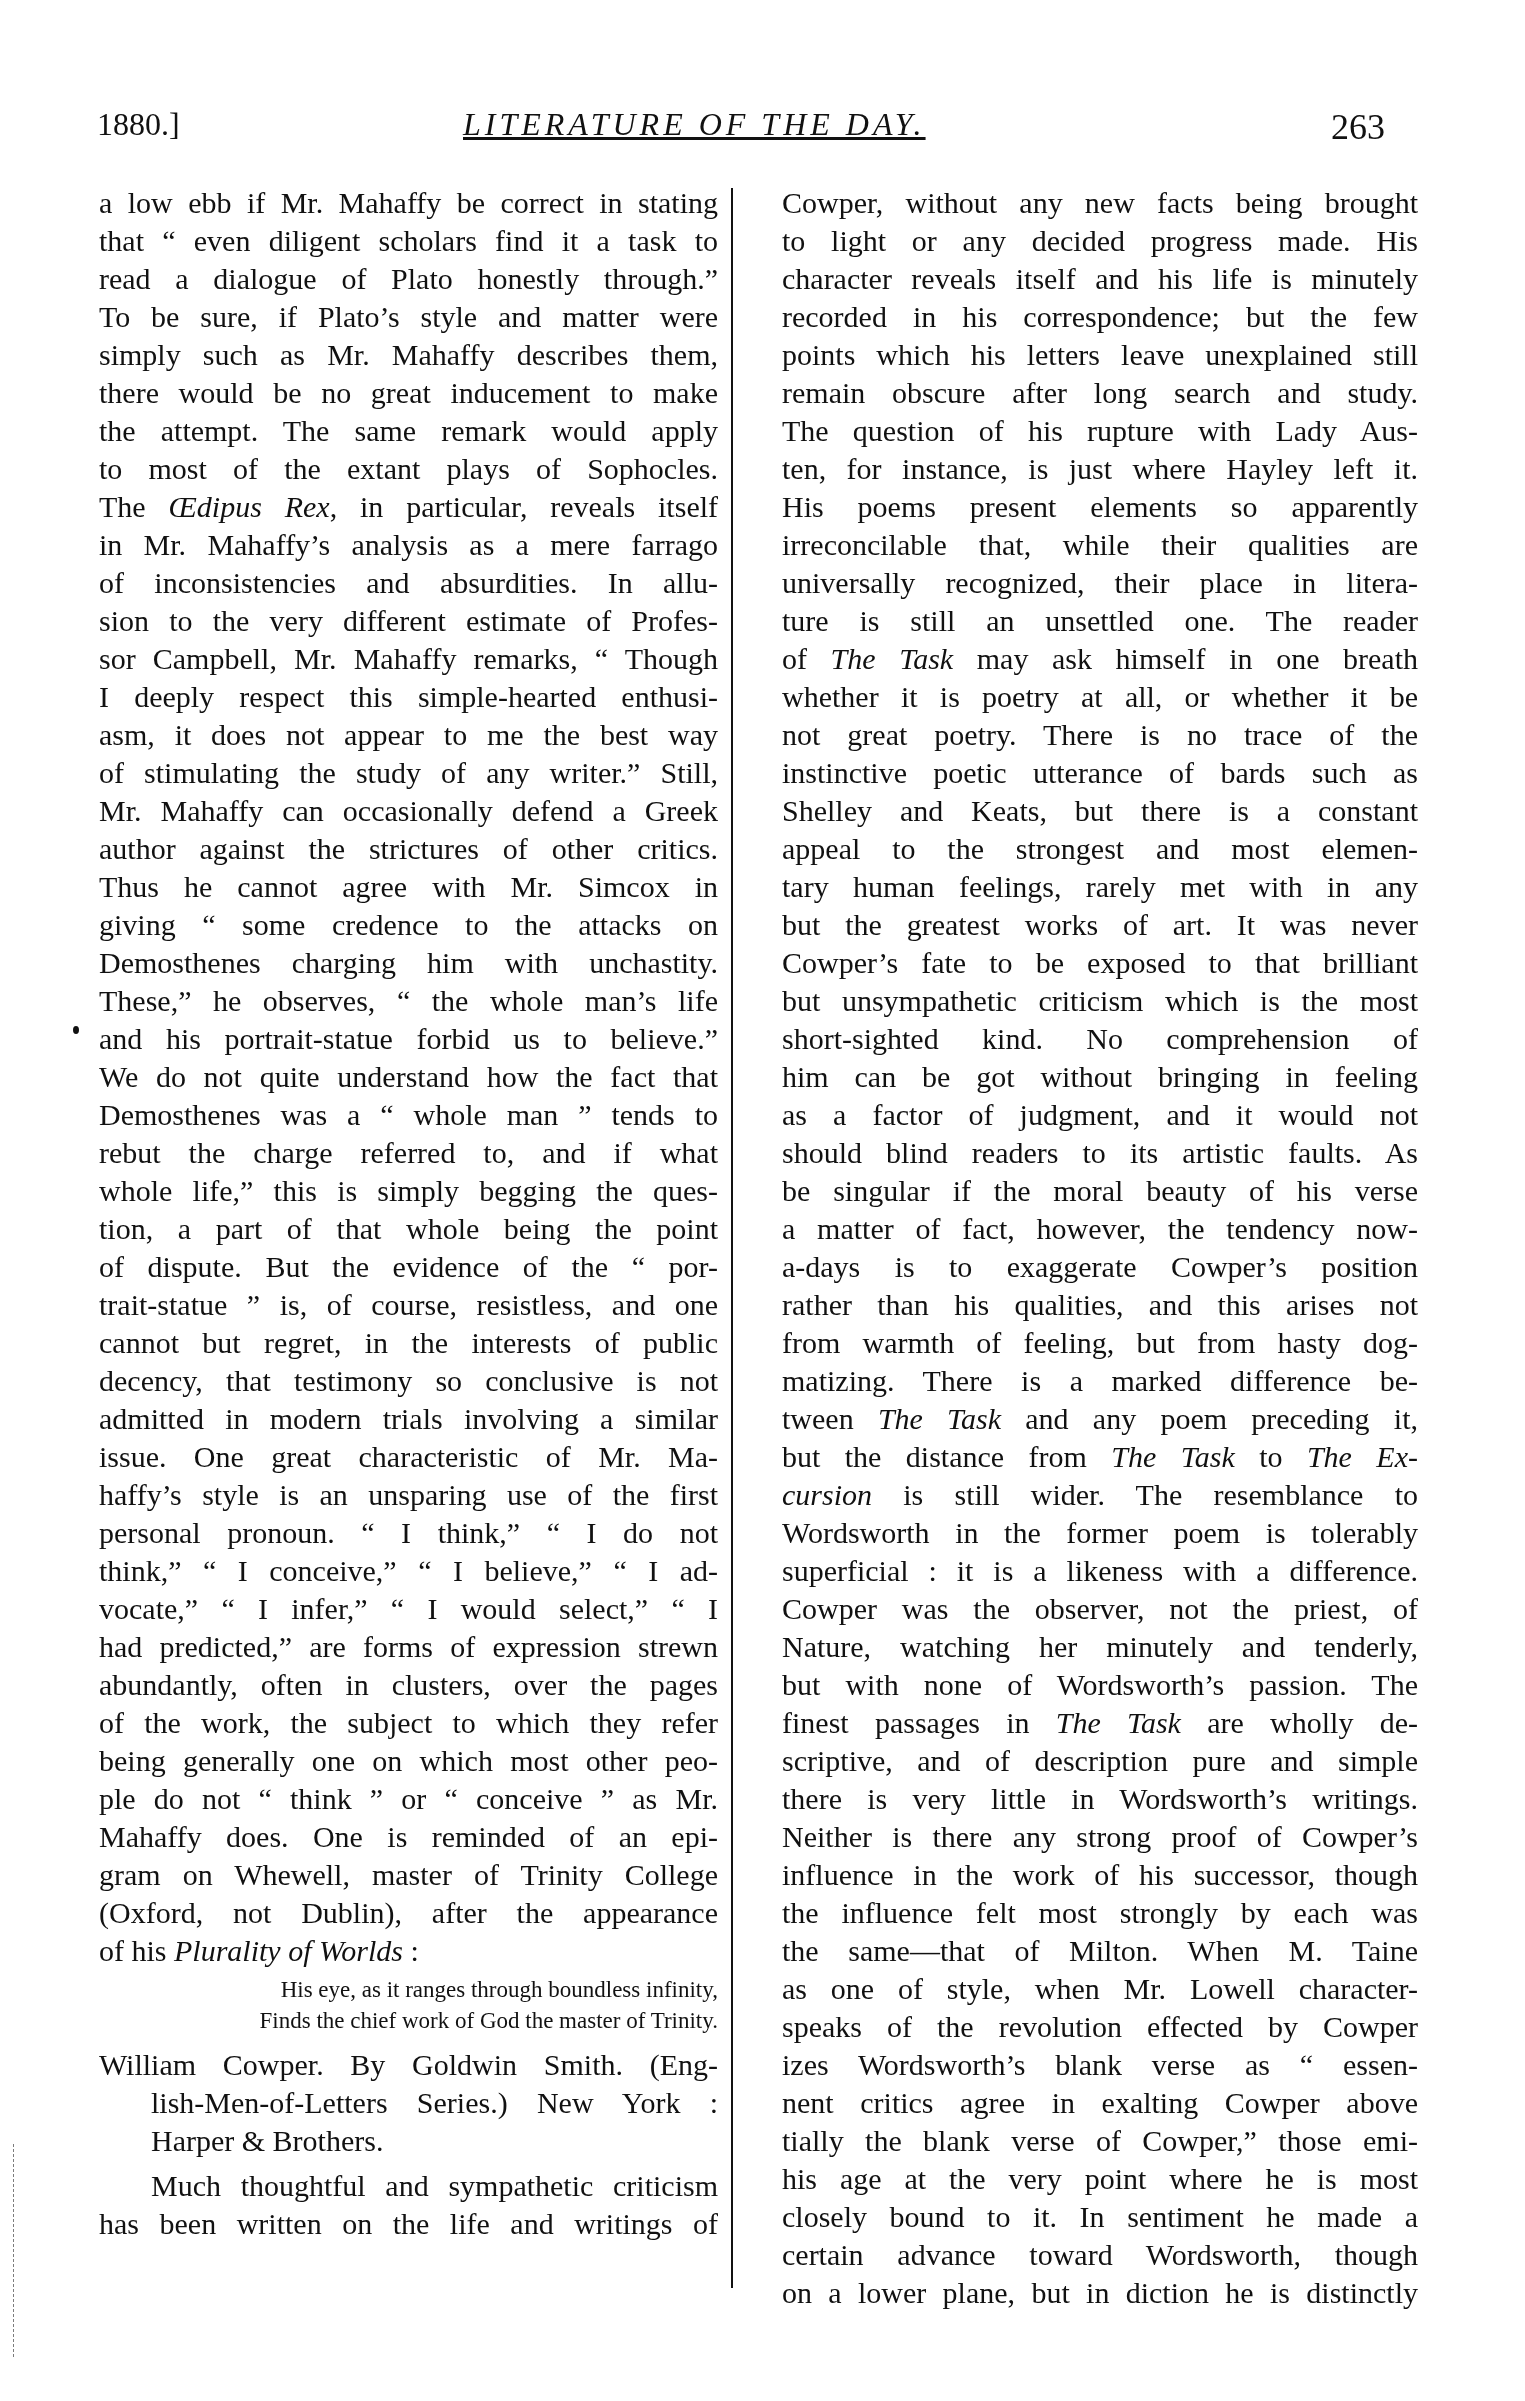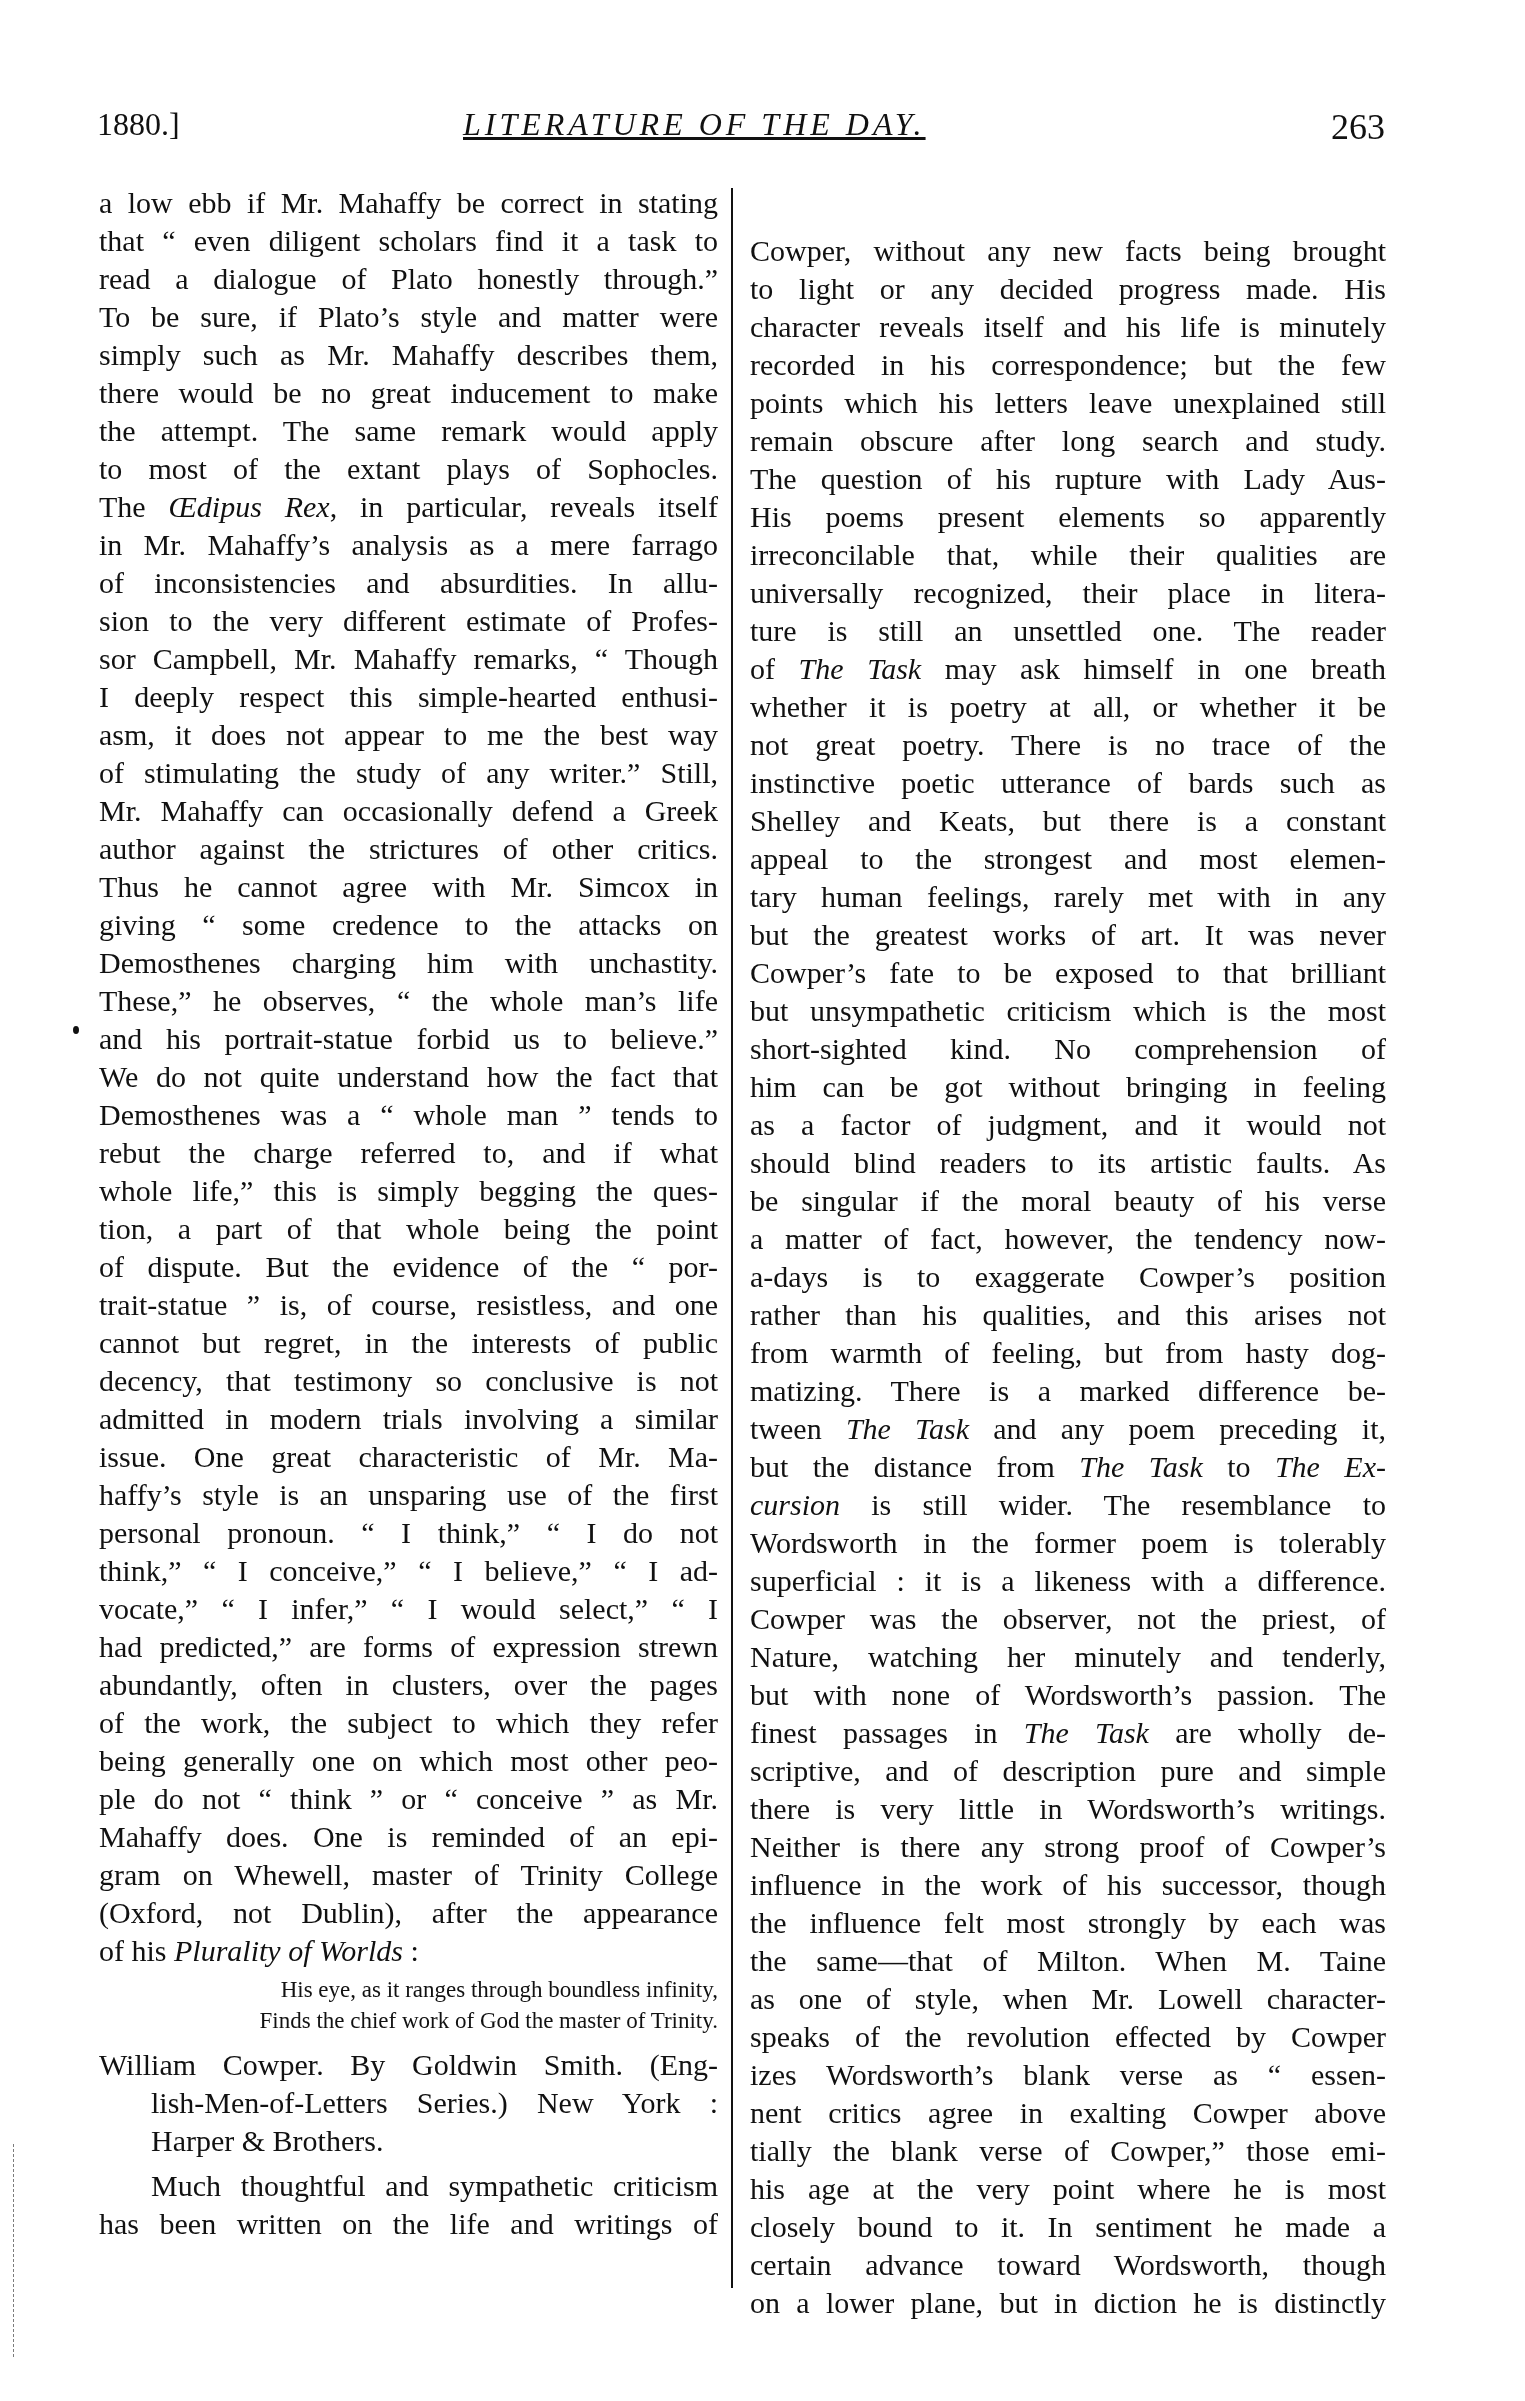--- a/index.html
+++ b/index.html
@@ -7,21 +7,21 @@
          font-family: "Liberation Serif", "DejaVu Serif", serif; color: #111; }
   .scanline { position: absolute; left: 13px; top: 2144px; width: 1px; height: 213px;
               background: repeating-linear-gradient(#444 0 3px, transparent 3px 5px); opacity: .7; }
   .header { position: absolute; top: 106px; left: 97px; width: 1293px; height: 54px; }
   .hdr-left { position: absolute; left: 0; top: 0; font-size: 32px; }
   .hdr-center { position: absolute; left: 366px; top: 0; font-size: 32px; font-style: italic;
                 letter-spacing: 4px; text-decoration: underline; }
   .hdr-right { position: absolute; right: 5px; top: 0; font-size: 36px; }
   .col { position: absolute; top: 184px; font-size: 30px; line-height: 38px; }
   .col-left { left: 99px; width: 619px; }
-  .col-right { left: 750px; width: 636px; margin-top: 48px; }
+  .col-right { left: 782px; width: 636px; }
   .line { display: block; white-space: nowrap; text-align: justify; text-align-last: justify; height: 38px; }
   .line.last { text-align-last: left; }
   .line.indent { padding-left: 52px; }
   .divider { position: absolute; left: 731px; top: 188px; width: 2px; height: 2100px; background: #111; }
   .poem { font-size: 23px; line-height: 31px; margin-top: 4px; padding-left: 9px; text-align: right; }
   .poem .pl { display: block; white-space: nowrap; }
   .book-head { margin-top: 10px; }
   .book-head .line.hang { padding-left: 52px; }
   .para2 { margin-top: 7px; }
   i { font-style: italic; }
@@ -110,20 +110,21 @@
 
 <div class="col col-right">
   <div id="right-lines">
       <span class="line">Cowper, without any new facts being brought</span>
       <span class="line">to light or any decided progress made.  His</span>
       <span class="line">character reveals itself and his life is minutely</span>
       <span class="line">recorded in his correspondence;  but the few</span>
       <span class="line">points which his letters leave unexplained still</span>
       <span class="line">remain obscure after long search and study.</span>
       <span class="line">The question of his rupture with Lady Aus-</span>
+      <span class="line">ten, for instance, is just where Hayley left it.</span>
       <span class="line">His poems present elements so apparently</span>
       <span class="line">irreconcilable that, while their qualities are</span>
       <span class="line">universally recognized, their place in litera-</span>
       <span class="line">ture is still an unsettled one.  The reader</span>
       <span class="line">of <i>The Task</i> may ask himself in one breath</span>
       <span class="line">whether it is poetry at all, or whether it be</span>
       <span class="line">not great poetry.  There is no trace of the</span>
       <span class="line">instinctive poetic utterance of bards such as</span>
       <span class="line">Shelley and Keats, but there is a constant</span>
       <span class="line">appeal to the strongest and most elemen-</span>

